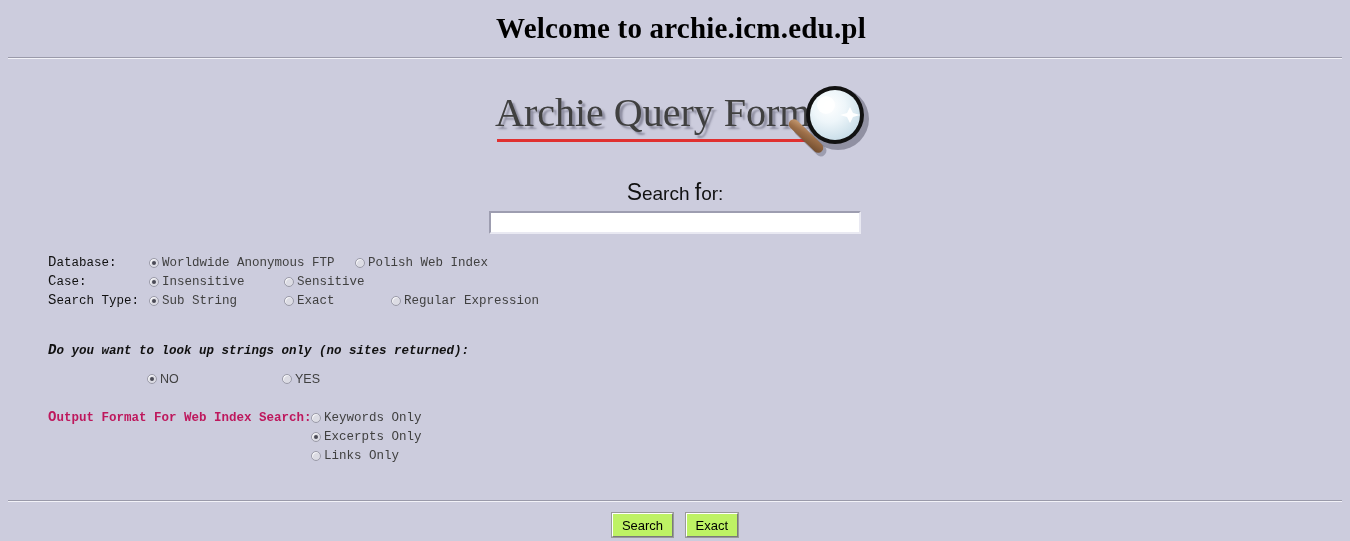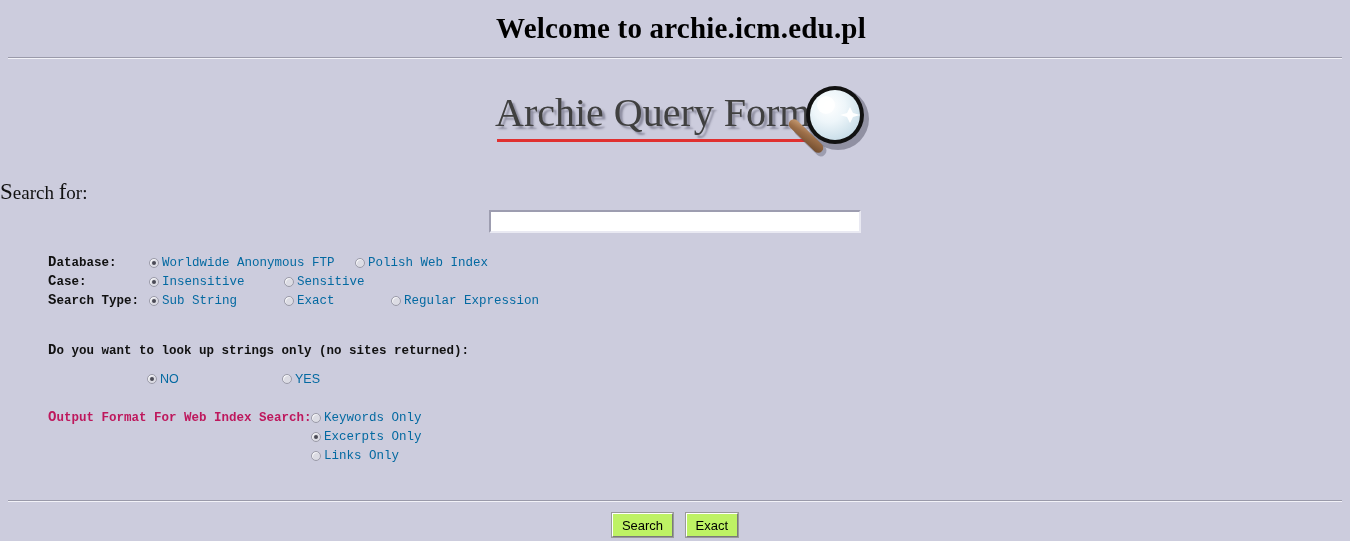--- a/index.html
+++ b/index.html
@@ -77,22 +77,22 @@
   .magnifier {
     position: absolute;
     left: 305px;
     top: 4px;
     width: 95px;
     height: 100px;
   }
 
   
   .search-for-label {
-    text-align: left;
-    font-family: Liberation Serif, serif;
+    text-align: center;
+    font-family: Liberation Sans, sans-serif;
     font-size: 19px;
     color: #111111;
     line-height: 22px;
     margin-top: 2px;
   }
   .search-for-label .cap { font-size: 23px; }
   .search-box-row {
     text-align: center;
     margin-top: 6px;
   }
@@ -119,37 +119,37 @@
   .opt-row {
     height: 19px;
     position: relative;
     white-space: nowrap;
   }
   .opt-label {
     position: absolute;
     left: 0;
     top: 0;
     font-family: "Liberation Mono", monospace;
-    font-weight: bold;
+    font-weight: normal;
     font-size: 12.5px;
     line-height: 19px;
     color: #101010;
   }
   .opt-label .cap { font-size: 14px; }
 
   .radio-item {
     position: absolute;
     top: 0;
     line-height: 19px;
     white-space: nowrap;
   }
   .radio-item .rlabel {
     font-family: "Liberation Mono", monospace;
     font-size: 12.5px;
-    color: #0369a1;
+    color: #404040;
     vertical-align: middle;
   }
   .radio-item .rlabel.sans {
     font-family: "Liberation Sans", sans-serif;
     font-size: 12.5px;
   }
 
   .radio {
     display: inline-block;
     width: 10px;
@@ -182,20 +182,21 @@
     top: 341px;
     width: 900px;
   }
   .block-question {
     font-family: "Liberation Mono", monospace;
     font-weight: bold;
     font-size: 12.5px;
     color: #101010;
     line-height: 18px;
     white-space: nowrap;
+    font-style: italic;
   }
   .block-question .cap { font-size: 14px; }
   .yn-row {
     position: relative;
     height: 18px;
     margin-top: 9px;
   }
 
   
   .output-block {

